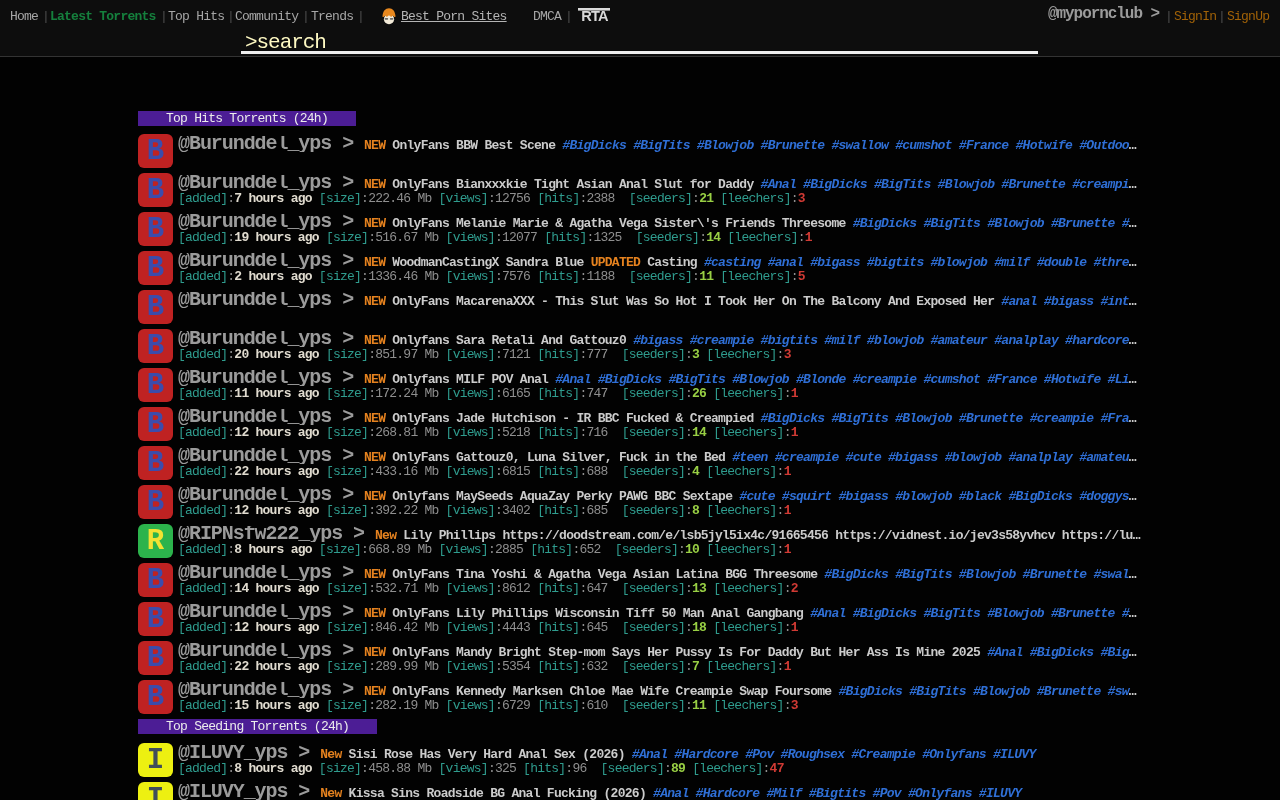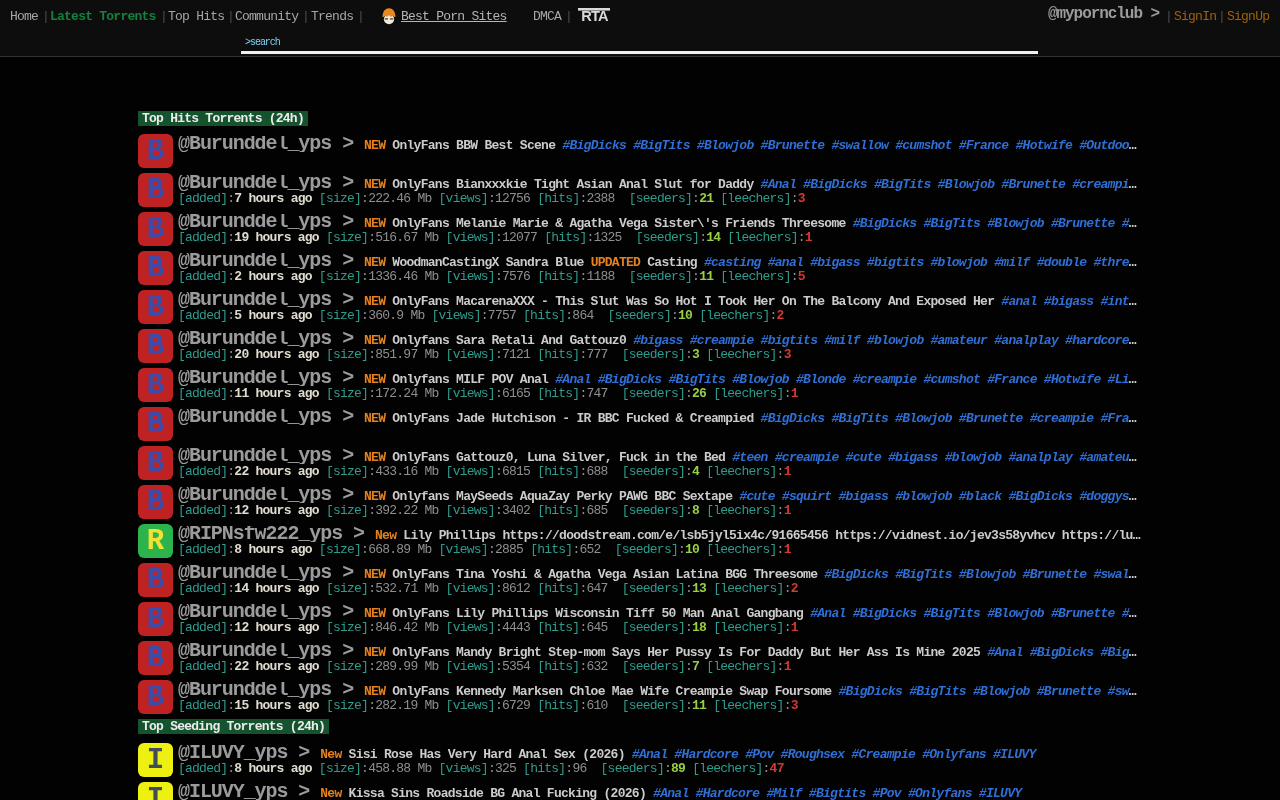--- a/index.html
+++ b/index.html
@@ -5,25 +5,25 @@
 body{font-family:"Liberation Mono",monospace;font-size:13.0px;letter-spacing:-0.76px;color:#8f8f8f}
 #hd{position:relative;width:1280px;height:57px;background:#0d0d0d;border-bottom:1px solid #333}
 #hd .it{position:absolute;top:9px;line-height:15px;white-space:pre}
 #hd .sep{color:#4d4d4d}
 .nav{color:#a6a6a6}
 .act{color:#15803d;font-weight:bold}
 #bps{color:#b4b4b4;text-decoration:underline}
 #dmca{color:#a6a6a6}
 #club{font-size:16.0px;letter-spacing:-1.06px;font-weight:bold;color:#9b9b9b;top:7px!important}
 .sg{color:#a16207}
-#sch{position:absolute;left:245px;top:34px;color:#7dd3fc;font-size:10px;letter-spacing:-1.04px;line-height:17px}
+#sch{position:absolute;left:245px;top:34px;color:#fef9c3;font-size:21px;letter-spacing:-1.04px;line-height:17px}
 #sul{position:absolute;left:241px;top:51px;width:797px;height:3px;background:#efefef}
 #rta{position:absolute;left:578px;top:8px;width:32px;height:13px}
 main{width:1004px;margin:0 auto;padding-top:54px}
-.sh{display:inline-block;background:#14532d;color:#ececec;font-weight:bold;line-height:15px;padding:0 4px;margin-bottom:8px}
+.sh{display:inline-block;background:#4c1d95;color:#ececec;font-weight:normal;line-height:15px;padding:0 28px;margin-bottom:8px}
 .rw{display:flex;height:34px;margin-bottom:5px}
 .av{flex:0 0 35px;width:35px;height:34px;border-radius:6px;font-weight:bold;font-size:29px;line-height:35px;text-align:center;letter-spacing:0}
 .avB{background:#bf2222;color:#3c4cab}
 .avR{background:#2cb34c;color:#f2e232}
 .avI{background:#edf011;color:#414e5a}
 .tx{margin-left:5px;width:964px;overflow:hidden;padding-top:2px}
 .l1,.l2{height:16px;line-height:16px;white-space:nowrap}
 .l1{overflow:hidden;text-overflow:ellipsis;color:#cbcbcb;font-weight:bold;letter-spacing:-0.72px}
 .usr{font-size:20px;letter-spacing:-1.06px;color:#9b9b9b}
 .new{color:#e5821f}
@@ -92,41 +92,41 @@
       <div class="av avB">B</div>
       <div class="tx">
         <div class="l1"><span class="usr">@Burunddel_yps &gt; </span><span class="new">NEW</span> WoodmanCastingX Sandra Blue <span class="new">UPDATED</span> Casting <i class="tg">#casting #anal #bigass #bigtits #blowjob #milf #double #threesomes #updated</i></div>
         <div class="l2"><span class="lb">[added]</span>:<span class="tm">2 hours ago</span> <span class="lb">[size]</span>:1336.46 Mb <span class="lb">[views]</span>:7576 <span class="lb">[hits]</span>:1188&nbsp; <span class="lb">[seeders]</span>:<span class="sd">11</span> <span class="lb">[leechers]</span>:<span class="lc">5</span></div>
       </div>
     </div>
 <div class="rw">
       <div class="av avB">B</div>
       <div class="tx">
         <div class="l1"><span class="usr">@Burunddel_yps &gt; </span><span class="new">NEW</span> OnlyFans MacarenaXXX - This Slut Was So Hot I Took Her On The Balcony And Exposed Her <i class="tg">#anal #bigass #interracial #bigtits #blowjob</i></div>
-        <div class="l2"><span class="lb">[added]</span>:<span class="tm">5 hours ago</span> <span class="lb">[size]</span>:360.9 Mb <span class="lb">[views]</span>:7757 <span class="lb">[hits]</span>:864&nbsp; <span class="lb">[seeders]</span>:<span class="sd">10</span> <span class="lb">[leechers]</span>:<span class="lc">2</span></div>
       </div>
     </div>
 <div class="rw">
       <div class="av avB">B</div>
       <div class="tx">
         <div class="l1"><span class="usr">@Burunddel_yps &gt; </span><span class="new">NEW</span> Onlyfans Sara Retali And Gattouz0 <i class="tg">#bigass #creampie #bigtits #milf #blowjob #amateur #analplay #hardcore</i> FULL HD 1080p</div>
         <div class="l2"><span class="lb">[added]</span>:<span class="tm">20 hours ago</span> <span class="lb">[size]</span>:851.97 Mb <span class="lb">[views]</span>:7121 <span class="lb">[hits]</span>:777&nbsp; <span class="lb">[seeders]</span>:<span class="sd">3</span> <span class="lb">[leechers]</span>:<span class="lc">3</span></div>
       </div>
     </div>
 <div class="rw">
       <div class="av avB">B</div>
       <div class="tx">
         <div class="l1"><span class="usr">@Burunddel_yps &gt; </span><span class="new">NEW</span> Onlyfans MILF POV Anal <i class="tg">#Anal #BigDicks #BigTits #Blowjob #Blonde #creampie #cumshot #France #Hotwife #Lingerie #Anal</i></div>
         <div class="l2"><span class="lb">[added]</span>:<span class="tm">11 hours ago</span> <span class="lb">[size]</span>:172.24 Mb <span class="lb">[views]</span>:6165 <span class="lb">[hits]</span>:747&nbsp; <span class="lb">[seeders]</span>:<span class="sd">26</span> <span class="lb">[leechers]</span>:<span class="lc">1</span></div>
       </div>
     </div>
 <div class="rw">
       <div class="av avB">B</div>
       <div class="tx">
         <div class="l1"><span class="usr">@Burunddel_yps &gt; </span><span class="new">NEW</span> OnlyFans Jade Hutchison - IR BBC Fucked &amp; Creampied <i class="tg">#BigDicks #BigTits #Blowjob #Brunette #creampie #France #Hotwife #Anal</i></div>
+        <div class="l2"><span class="lb">[added]</span>:<span class="tm">12 hours ago</span> <span class="lb">[size]</span>:268.81 Mb <span class="lb">[views]</span>:5218 <span class="lb">[hits]</span>:716&nbsp; <span class="lb">[seeders]</span>:<span class="sd">14</span> <span class="lb">[leechers]</span>:<span class="lc">1</span></div>
       </div>
     </div>
 <div class="rw">
       <div class="av avB">B</div>
       <div class="tx">
         <div class="l1"><span class="usr">@Burunddel_yps &gt; </span><span class="new">NEW</span> OnlyFans Gattouz0, Luna Silver, Fuck in the Bed <i class="tg">#teen #creampie #cute #bigass #blowjob #analplay #amateur #hardcore #bigtits</i></div>
         <div class="l2"><span class="lb">[added]</span>:<span class="tm">22 hours ago</span> <span class="lb">[size]</span>:433.16 Mb <span class="lb">[views]</span>:6815 <span class="lb">[hits]</span>:688&nbsp; <span class="lb">[seeders]</span>:<span class="sd">4</span> <span class="lb">[leechers]</span>:<span class="lc">1</span></div>
       </div>
     </div>
 <div class="rw">

